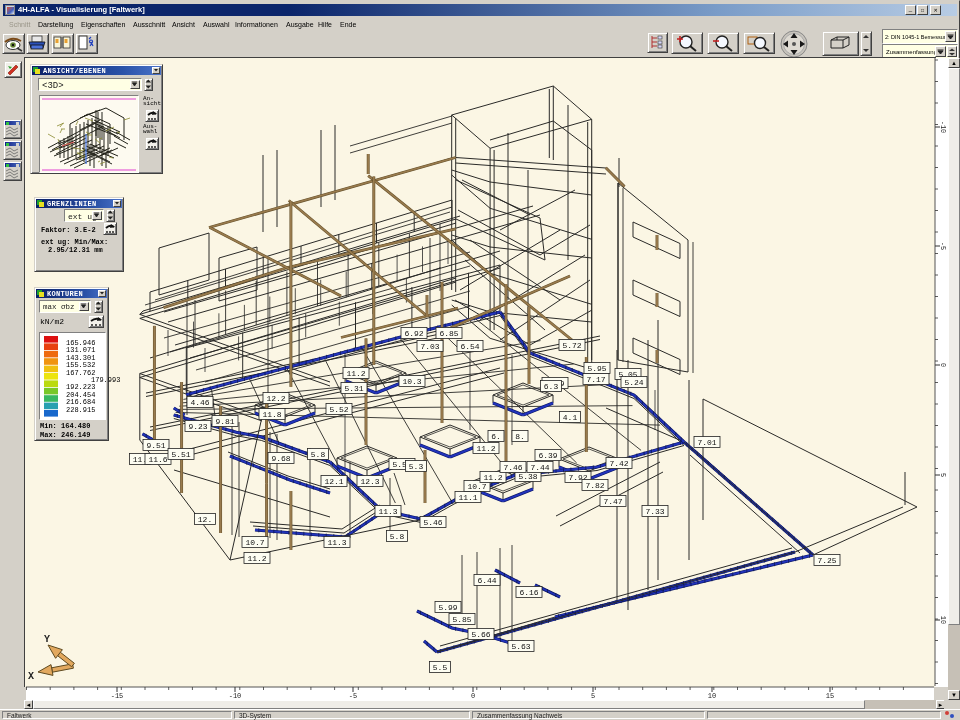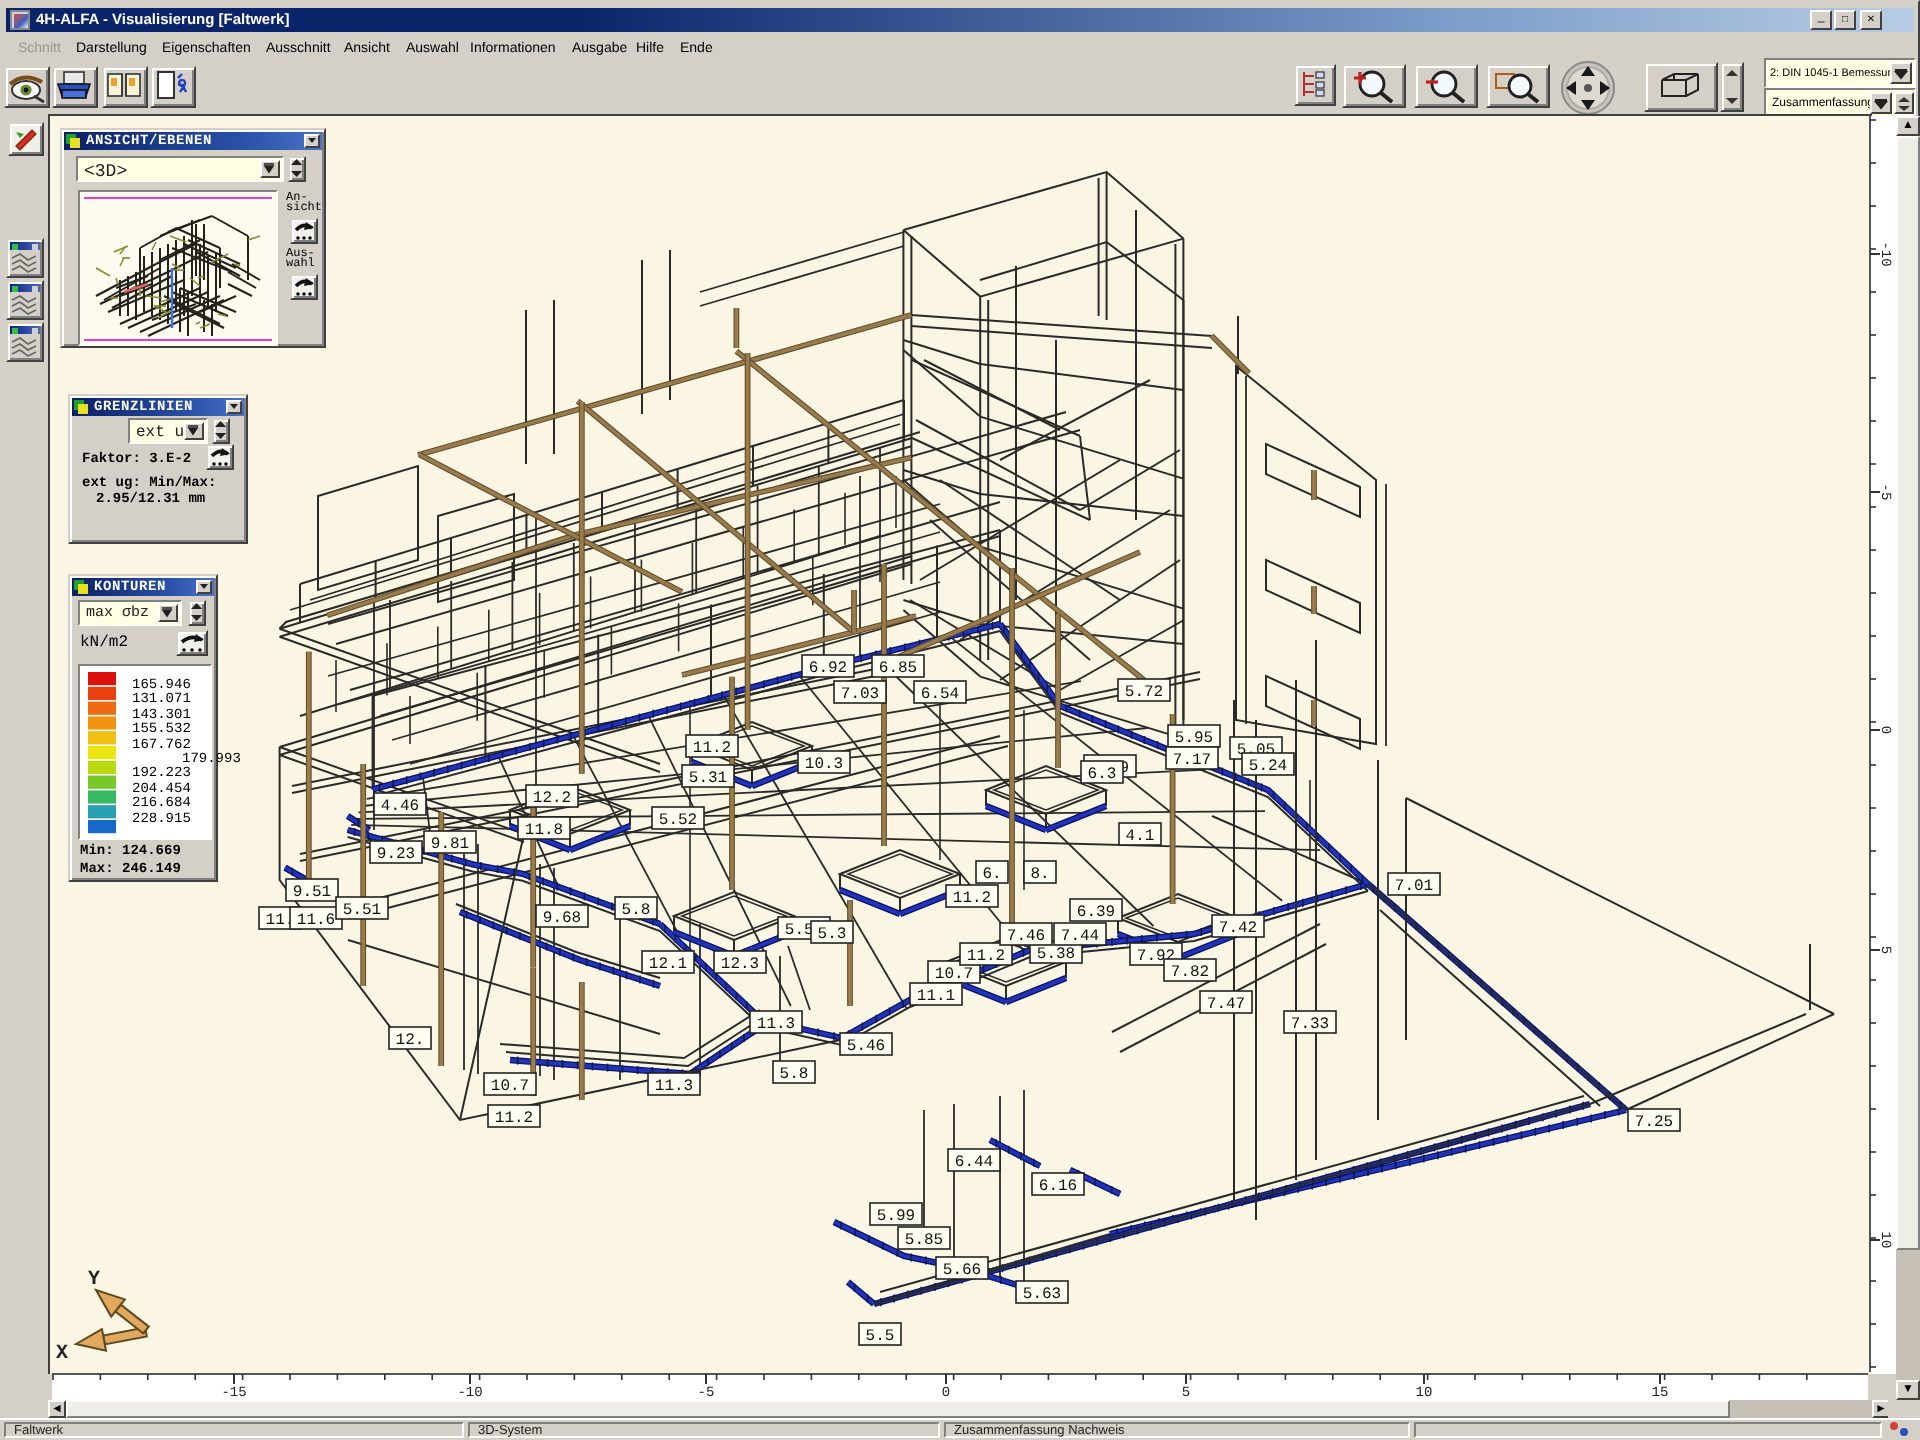--- a/index.html
+++ b/index.html
@@ -1329,21 +1329,21 @@
       <div style="position:absolute;left:26px;top:13.4px;font-size:7px;font-family:'Liberation Mono',monospace;">131.071</div>
       <div style="position:absolute;left:26px;top:20.8px;font-size:7px;font-family:'Liberation Mono',monospace;">143.301</div>
       <div style="position:absolute;left:26px;top:28.2px;font-size:7px;font-family:Liberation Mono, monospace;">155.532</div>
       <div style="position:absolute;left:26px;top:35.6px;font-size:7px;font-family:'Liberation Mono',monospace;">167.762</div>
       <div style="position:absolute;left:26px;top:43.0px;font-size:7px;font-family:'Liberation Mono',monospace;margin-left:25px;">179.993</div>
       <div style="position:absolute;left:26px;top:50.4px;font-size:7px;font-family:'Liberation Mono',monospace;">192.223</div>
       <div style="position:absolute;left:26px;top:57.8px;font-size:7px;font-family:'Liberation Mono',monospace;">204.454</div>
       <div style="position:absolute;left:26px;top:65.2px;font-size:7px;font-family:'Liberation Mono',monospace;">216.684</div>
       <div style="position:absolute;left:26px;top:72.6px;font-size:7px;font-family:'Liberation Mono',monospace;">228.915</div>
 </div>
-<span style="position:absolute;left:5px;top:134px;font-size:7px;font-weight:bold;font-family:'Liberation Mono',monospace;">Min: 124.669</span>
+<span style="position:absolute;left:5px;top:134px;font-size:7px;font-weight:bold;font-family:'Liberation Mono',monospace;">Min: 164.480</span>
 <span style="position:absolute;left:5px;top:143px;font-size:7px;font-weight:bold;font-family:'Liberation Mono',monospace;">Max: 246.149</span>
 </div>
 
 <div class="abs" style="left:24px;top:700px;width:920px;height:9px;background:#d4d0c8;"></div>
 <div class="abs raised" style="left:24px;top:700px;width:9px;height:9px;font-size:6px;text-align:center;line-height:8px;">◄</div>
 <div class="abs" style="left:33px;top:700px;width:832px;height:9px;background:#efede8;border:1px solid;border-color:#fff #808080 #808080 #fff;"></div>
 <div class="abs" style="left:865px;top:700px;width:71px;height:9px;background:#c6c0b6;"></div>
 <div class="abs raised" style="left:936px;top:700px;width:9px;height:9px;font-size:6px;text-align:center;line-height:8px;">►</div>
 
 <div class="abs" style="left:948px;top:58px;width:12px;height:642px;background:#c6c0b6;"></div>

